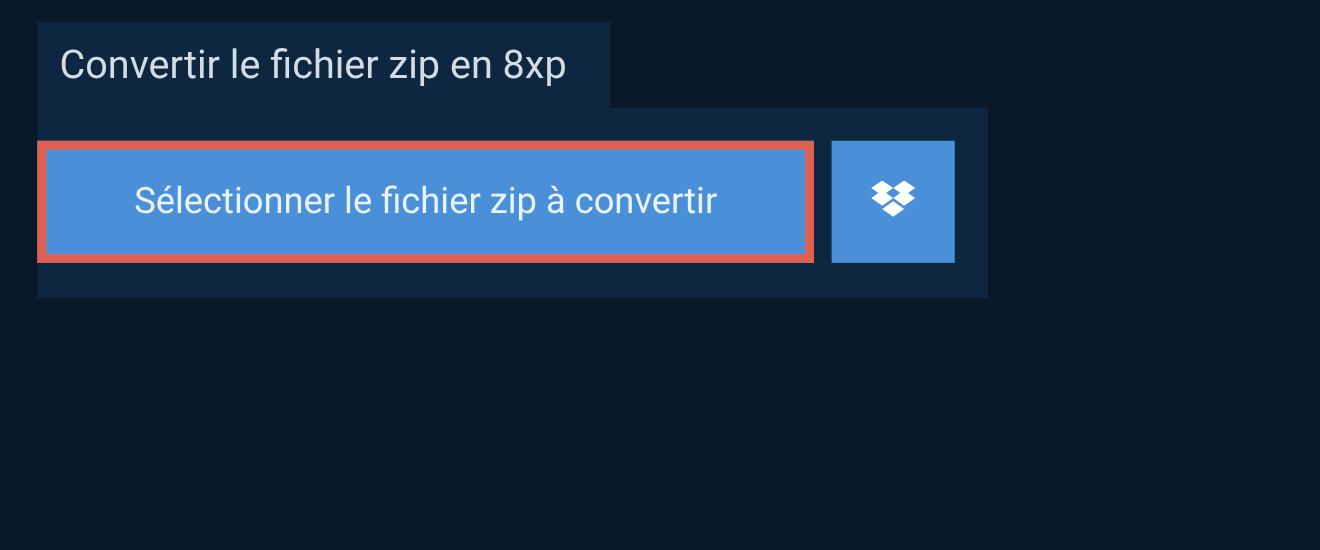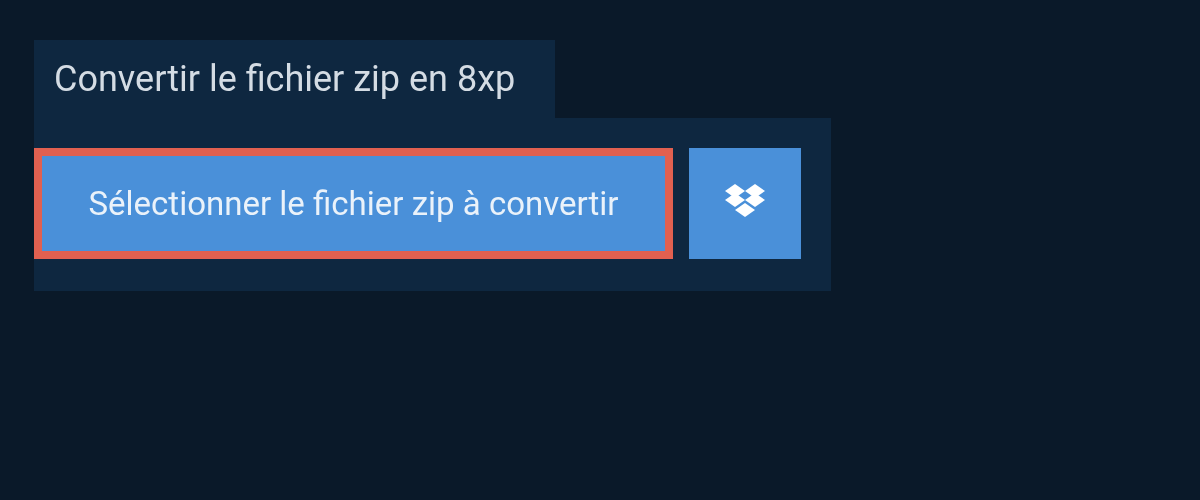--- a/index.html
+++ b/index.html
@@ -8,39 +8,39 @@
       box-sizing: border-box;
     }
     body {
       width: 1200px;
       height: 500px;
       background-color: #0a1929;
       font-family: -apple-system, BlinkMacSystemFont, "Segoe UI", Roboto, sans-serif;
       overflow: hidden;
     }
     .container {
-      padding: 40px 34px;
+      padding: 20px 34px;
     }
     .title-bar {
       background-color: #0e2740;
       display: inline-block;
       padding: 18px 40px 18px 20px;
     }
     .title-text {
       color: #d4dce4;
       font-size: 36px;
       font-weight: 400;
     }
     .upload-area {
       background-color: #0e2740;
       padding: 30px 30px 32px 0;
       margin-top: 0;
       display: flex;
       gap: 16px;
-      width: 797px;
+      width: 864px;
     }
     .select-button {
       background-color: #4a90d9;
       border: 8px solid #e16050;
       padding: 28px 40px;
       flex: 1;
       cursor: pointer;
       display: flex;
       align-items: center;
       justify-content: center;

